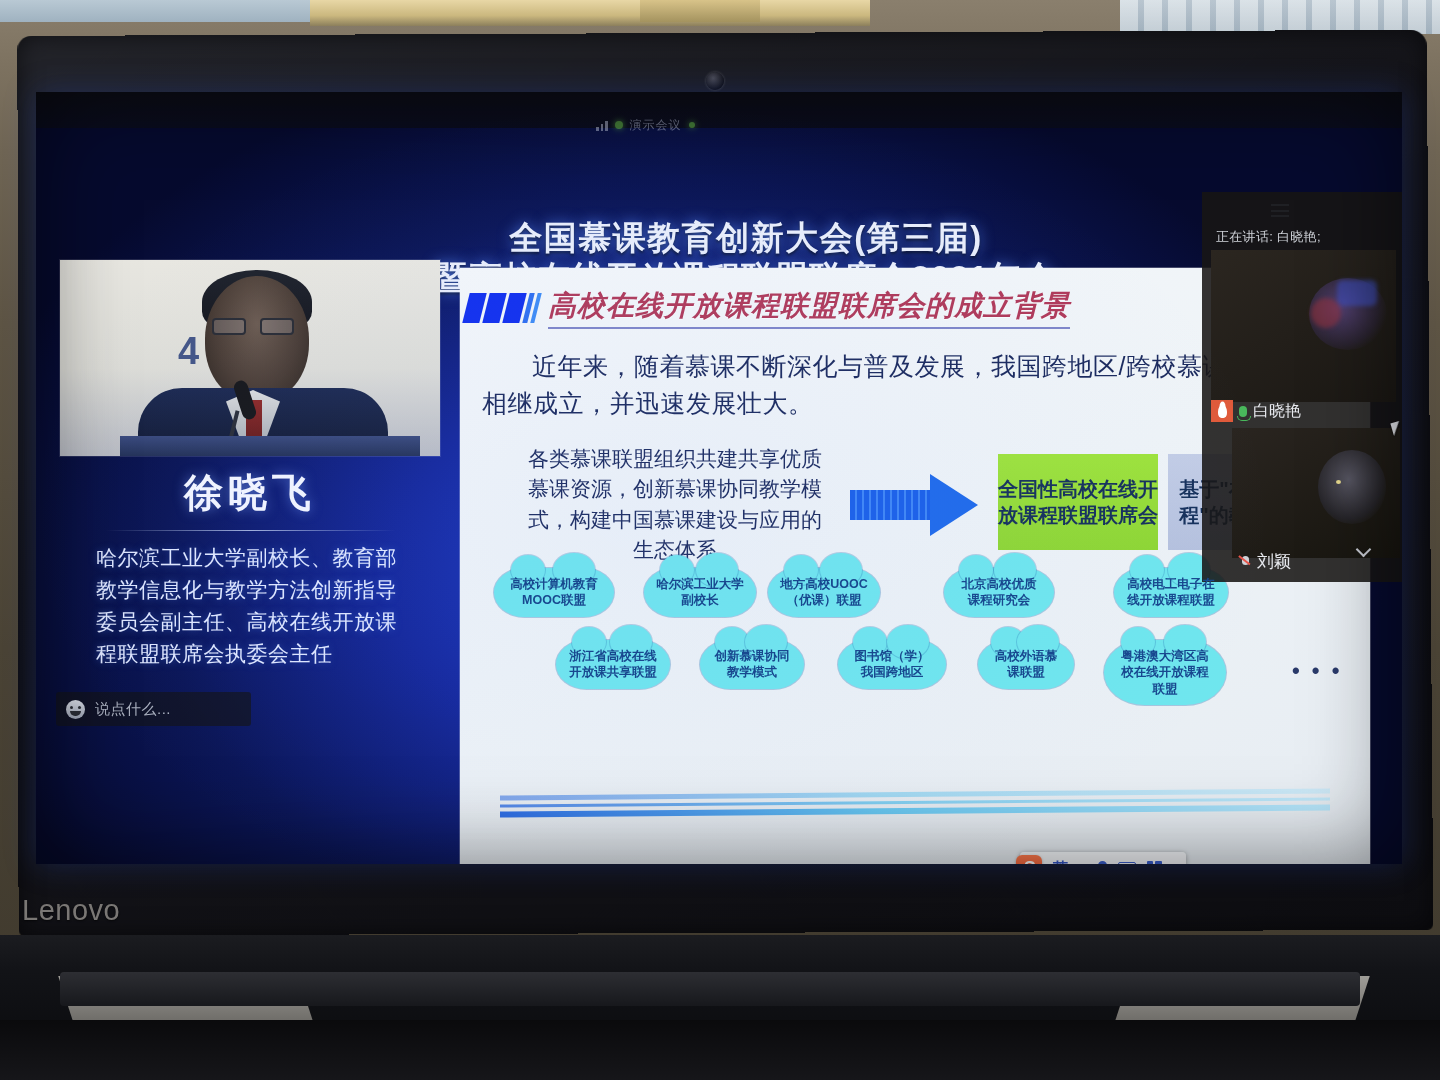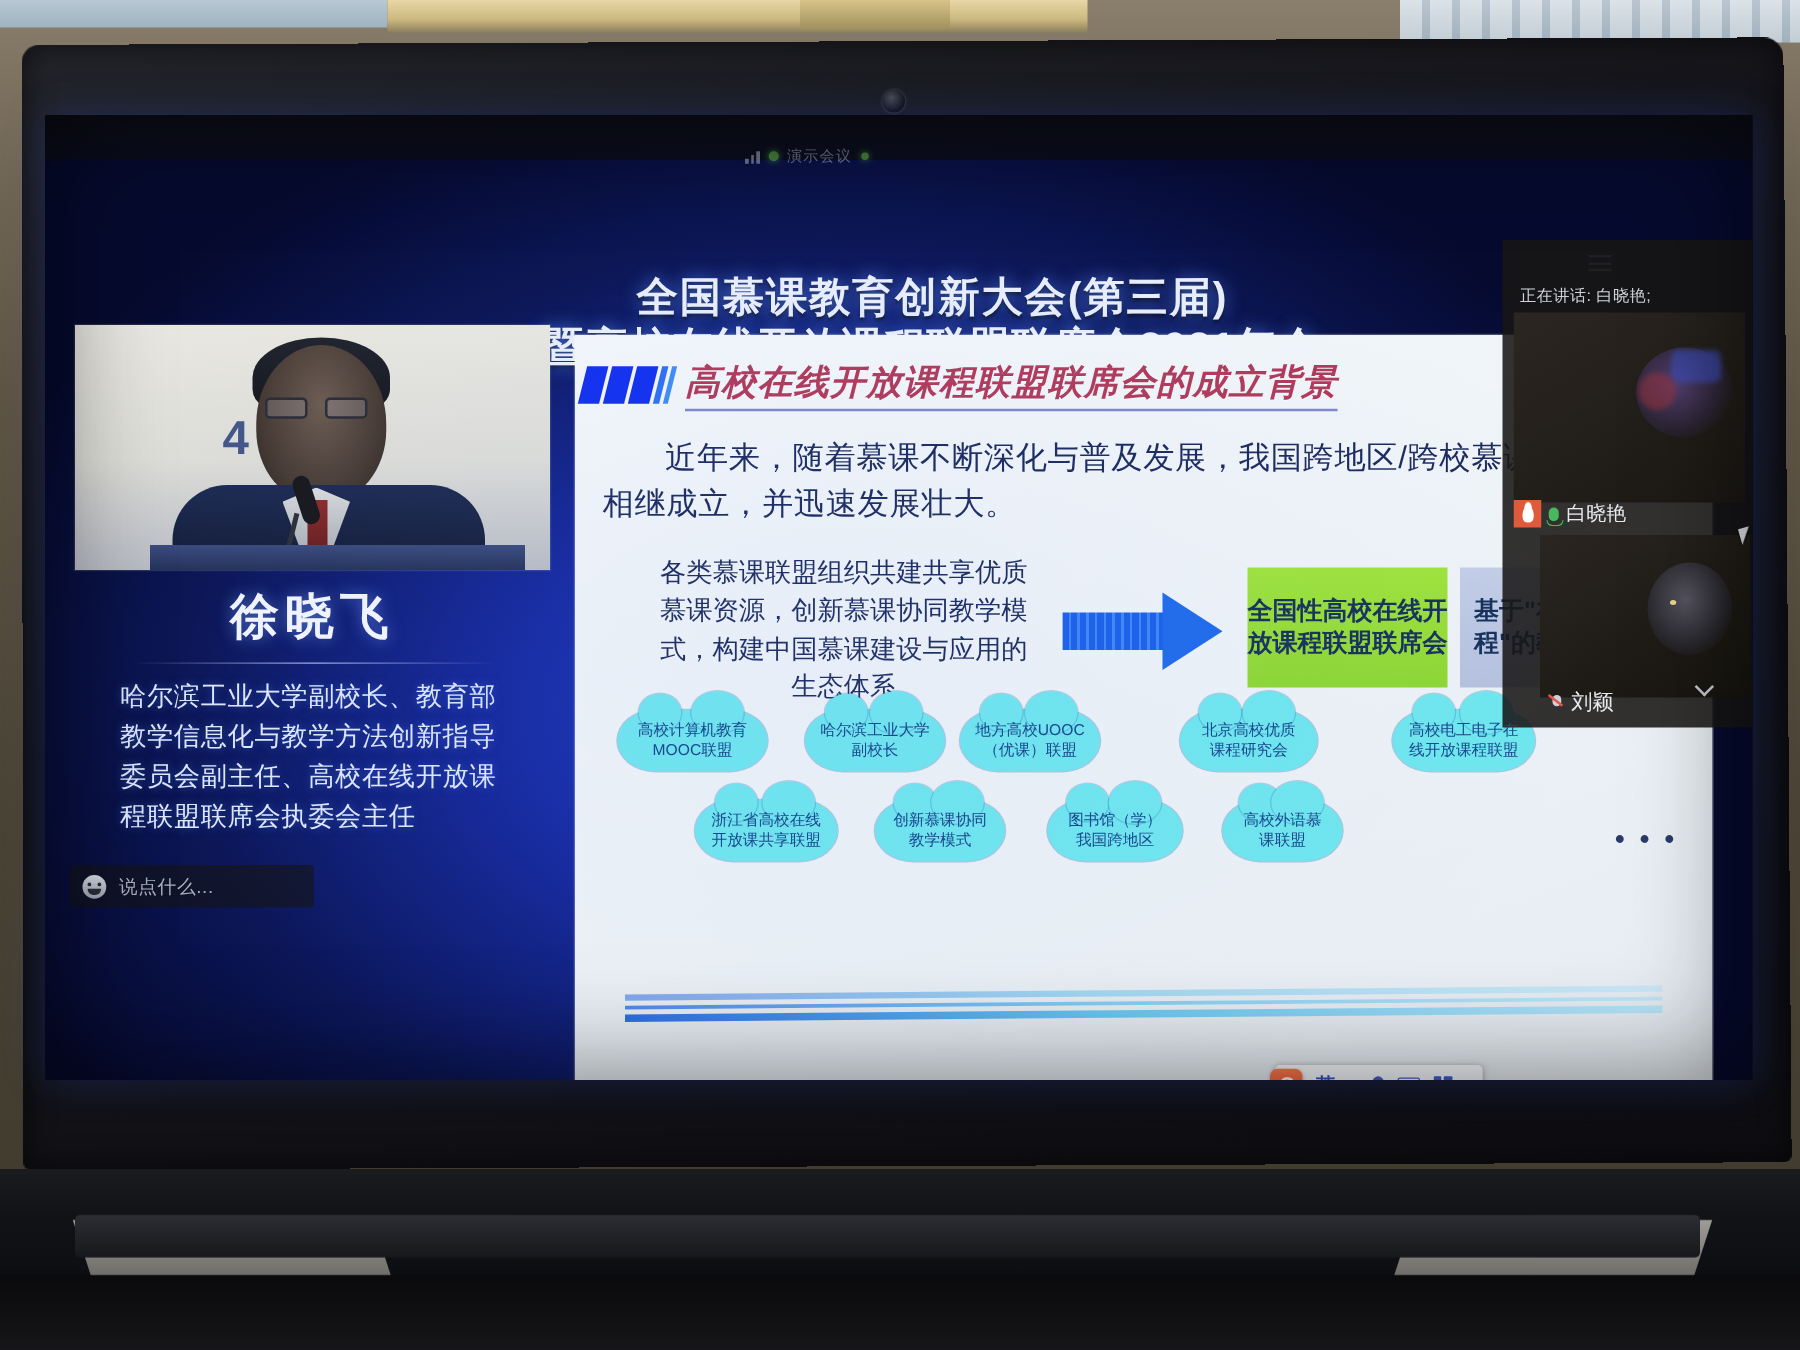--- a/index.html
+++ b/index.html
@@ -180,21 +180,21 @@
     background:linear-gradient(180deg,#9ee33c,#8ed634);
     display:flex; align-items:center; justify-content:center; text-align:center;
     color:#16315c; font-size:20px; line-height:1.32; font-weight:700; }
   .box-grey { position:absolute; left:708px; top:186px; width:172px; height:96px;
     background:linear-gradient(180deg,#c3cde6,#b5c1de);
     display:flex; align-items:center; justify-content:center; text-align:center;
     color:#16315c; font-size:20px; line-height:1.32; font-weight:700; }
 
   .clouds { position:absolute; left:18px; top:300px; width:880px; height:160px; }
   .cloud { position:absolute; display:flex; align-items:center; justify-content:center;
-    text-align:center; color:#18488f; font-size:12.5px; line-height:1.3; font-weight:400;
+    text-align:center; color:#18488f; font-size:12.5px; line-height:1.3; font-weight:700;
     background:#6fe6ee; border-radius:50px/40px; padding:8px 12px;
     box-shadow:0 0 0 1px rgba(40,120,180,.35); }
   .cloud::before, .cloud::after { content:""; position:absolute; background:#6fe6ee;
     border-radius:50%; box-shadow:0 0 0 1px rgba(40,120,180,.3); }
   .cloud::before { width:34px; height:30px; left:14%; top:-13px; }
   .cloud::after  { width:42px; height:34px; right:16%; top:-15px; }
   .cloud span { position:relative; z-index:2; }
 
   .dots3 { position:absolute; left:832px; top:390px; color:#2a3a6a;
     font-size:22px; letter-spacing:3px; font-weight:700; }
@@ -283,20 +283,21 @@
   <div class="wall-lamp2"></div>
   <div class="wall-right"></div>
   <div class="wall-rightb"></div>
   <div class="floor-l"></div>
   <div class="floor-green"></div>
 </div>
 
 <div id="laptop">
   <div class="lid"></div>
   <div class="webcam"></div>
+  <div class="lenovo">Lenovo</div>
 
   <div id="screen">
     <div class="stage"></div>
     <div class="stage-dark-top"></div>
 
     <div class="topbar">
       <span class="sig">
           <i></i>
           <i></i>
           <i></i>
@@ -388,20 +389,23 @@
           </div>
         <div class="cloud" style="left:222px; top:72px;  width:104px;">
             <span>创新慕课协同教学模式</span>
           </div>
         <div class="cloud" style="left:360px; top:72px;  width:108px;">
             <span>图书馆（学）我国跨地区</span>
           </div>
         <div class="cloud" style="left:500px; top:72px;  width:96px;">
             <span>高校外语慕课联盟</span>
           </div>
+        <div class="cloud" style="left:626px; top:72px;  width:122px;">
+            <span>粤港澳大湾区高校在线开放课程联盟</span>
+          </div>
       </div>
 
       <div class="dots3">• • •</div>
 
       <div class="deco">
           <i></i>
           <i></i>
           <i></i>
         </div>
     </div>

